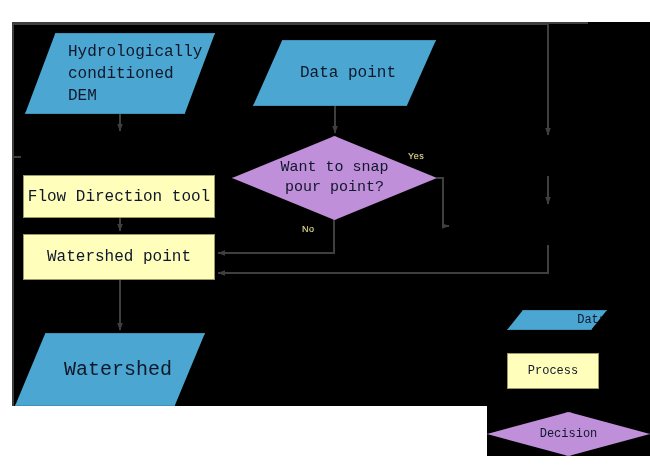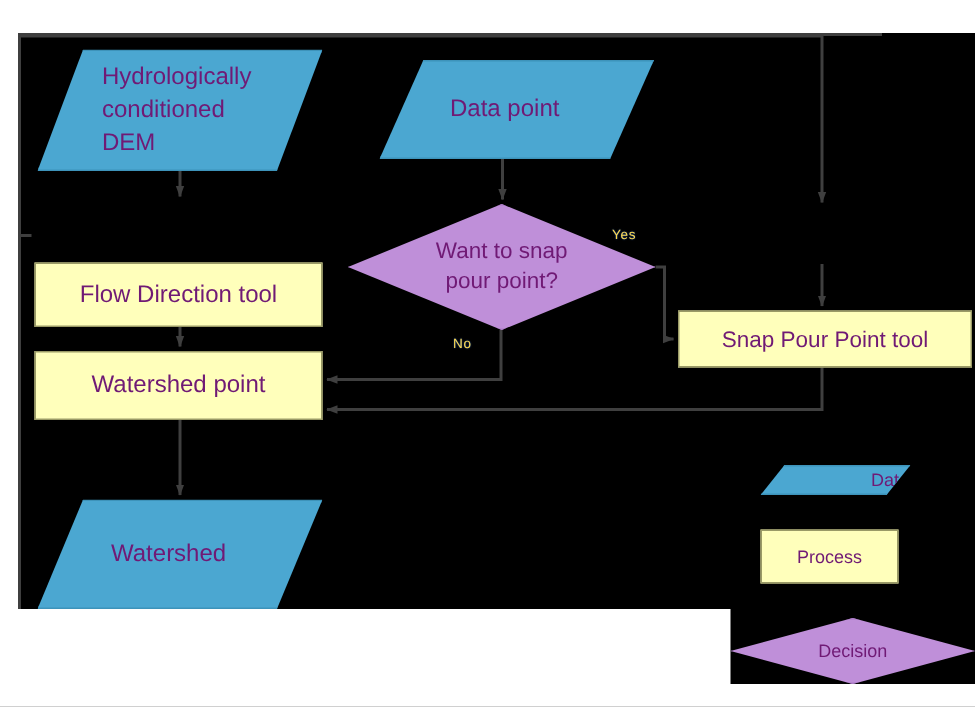--- a/index.html
+++ b/index.html
@@ -51,21 +51,22 @@
     height: 471px;
     overflow: visible;
   }
 
   
   .node {
     position: absolute;
     display: flex;
     align-items: center;
     box-sizing: border-box;
-    color: #701a75;
+    color: #0f172a;
+    font-family: Liberation Mono, monospace;
   }
   .node .txt {
     width: 100%;
     white-space: pre-line;
   }
 
   
   .data-shape {
     background: #4ba7d1;
     border: 1px solid #3d93ba;
@@ -108,22 +109,22 @@
   #node-flow-direction {
     left: 23px; top: 134px; width: 192px; height: 43px;
     font-size: 16px;
     margin-top: 41px;
   }
   #node-watershed-tool {
     left: 23px; top: 234px; width: 192px; height: 46px;
     font-size: 16px;
   }
   #node-watershed {
-    left: 25px; top: 333px; width: 190px; height: 73px;
-    font-size: 16px;
+    left: 15px; top: 333px; width: 190px; height: 73px;
+    font-size: 20px;
     padding-left: 48px; padding-right: 12px;
   }
   #node-decision {
     left: 232px; top: 136px; width: 205px; height: 84px;
     font-size: 15px; line-height: 20px;
   }
   #node-flow-accum {
     left: 452px; top: 138px; width: 196px; height: 38px;
     font-size: 15px;
   }
@@ -217,23 +218,20 @@
   <div class="node data-shape skew-par" id="node-watershed">
     <span class="txt">Watershed</span>
   </div>
 
   <div class="node decision-shape diamond" id="node-decision">
     <span class="txt">Want to snap
 pour point?</span>
   </div>
 
 
-  <div class="node process-shape" id="node-snap">
-    <span class="txt">Snap Pour Point tool</span>
-  </div>
 
   <div class="branch-label" id="label-yes">Yes</div>
   <div class="branch-label" id="label-no">No</div>
 
   <div class="node data-shape skew-par" id="legend-data">
     <span class="txt" style="text-align:right">Data</span>
   </div>
 
   <div class="node process-shape" id="legend-process">
     <span class="txt">Process</span>

